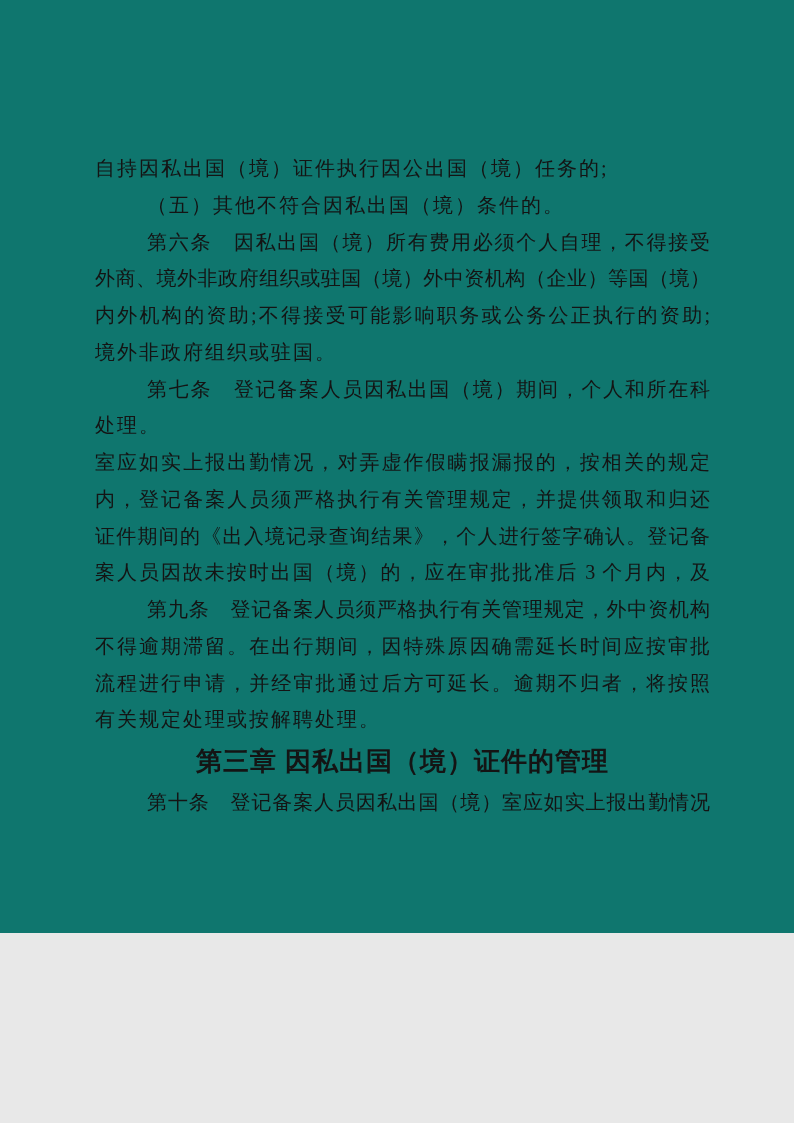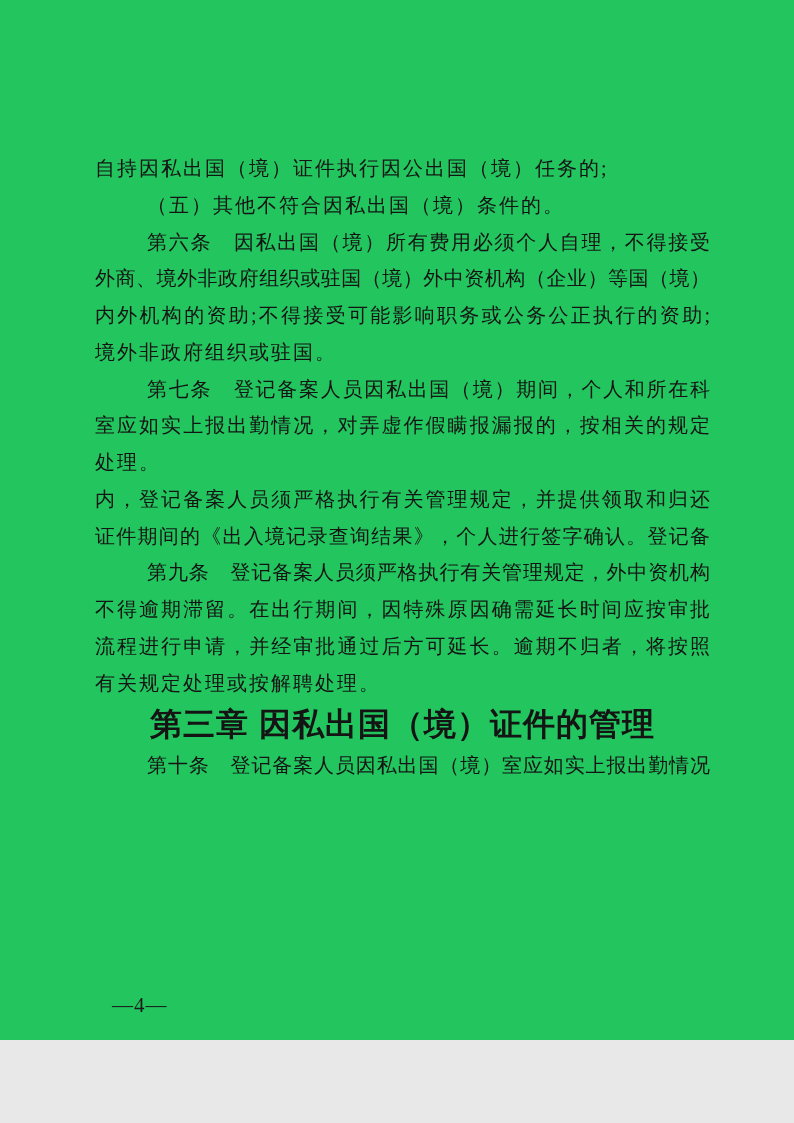--- a/index.html
+++ b/index.html
@@ -3,23 +3,23 @@
 <meta charset="utf-8">
 <style>
   html, body {
     margin: 0;
     padding: 0;
     background: #e8e8e8;
   }
   .page {
     position: relative;
     width: 794px;
-    height: 1040px;
+    height: 933px;
     margin: 0 auto;
-    background: #22c55e;
+    background: #0f766e;
     color: #141414;
     font-family: "Liberation Serif", "DejaVu Serif", serif;
     overflow: hidden;
   }
   .content {
     position: absolute;
     left: 95px;
     top: 150px;
     width: 615px;
   }
@@ -40,21 +40,21 @@
     text-align: justify;
     text-align-last: justify;
     letter-spacing: 0;
   }
   .ln.indent {
     text-indent: 52px;
   }
   .heading {
     font-family: "Liberation Sans", "DejaVu Sans", sans-serif;
     font-weight: 700;
-    font-size: 32px;
+    font-size: 26px;
     line-height: 46px;
     height: 46px;
     text-align: center;
     letter-spacing: 1px;
   }
   .pagenum {
     position: absolute;
     left: 112px;
     top: 993px;
     font-size: 21px;
@@ -67,24 +67,25 @@
 
 <div class="page">
   <div class="content">
     <div class="ln">自持因私出国（境）证件执行因公出国（境）任务的;</div>
     <div class="ln indent">（五）其他不符合因私出国（境）条件的。</div>
     <div class="ln indent just">第六条　因私出国（境）所有费用必须个人自理，不得接受</div>
     <div class="ln just">外商、境外非政府组织或驻国（境）外中资机构（企业）等国（境）</div>
     <div class="ln just">内外机构的资助;不得接受可能影响职务或公务公正执行的资助;</div>
     <div class="ln">境外非政府组织或驻国。</div>
     <div class="ln indent just">第七条　登记备案人员因私出国（境）期间，个人和所在科</div>
+    <div class="ln">处理。</div>
     <div class="ln just">室应如实上报出勤情况，对弄虚作假瞒报漏报的，按相关的规定</div>
-    <div class="ln">处理。</div>
     <div class="ln just">内，登记备案人员须严格执行有关管理规定，并提供领取和归还</div>
     <div class="ln just">证件期间的《出入境记录查询结果》，个人进行签字确认。登记备</div>
+    <div class="ln just">案人员因故未按时出国（境）的，应在审批批准后 3 个月内，及</div>
     <div class="ln indent just">第九条　登记备案人员须严格执行有关管理规定，外中资机构</div>
     <div class="ln just">不得逾期滞留。在出行期间，因特殊原因确需延长时间应按审批</div>
     <div class="ln just">流程进行申请，并经审批通过后方可延长。逾期不归者，将按照</div>
     <div class="ln">有关规定处理或按解聘处理。</div>
     <div class="heading">第三章 因私出国（境）证件的管理</div>
     <div class="ln indent just">第十条　登记备案人员因私出国（境）室应如实上报出勤情况</div>
   </div>
   <div class="pagenum">—4—</div>
 </div>
 

